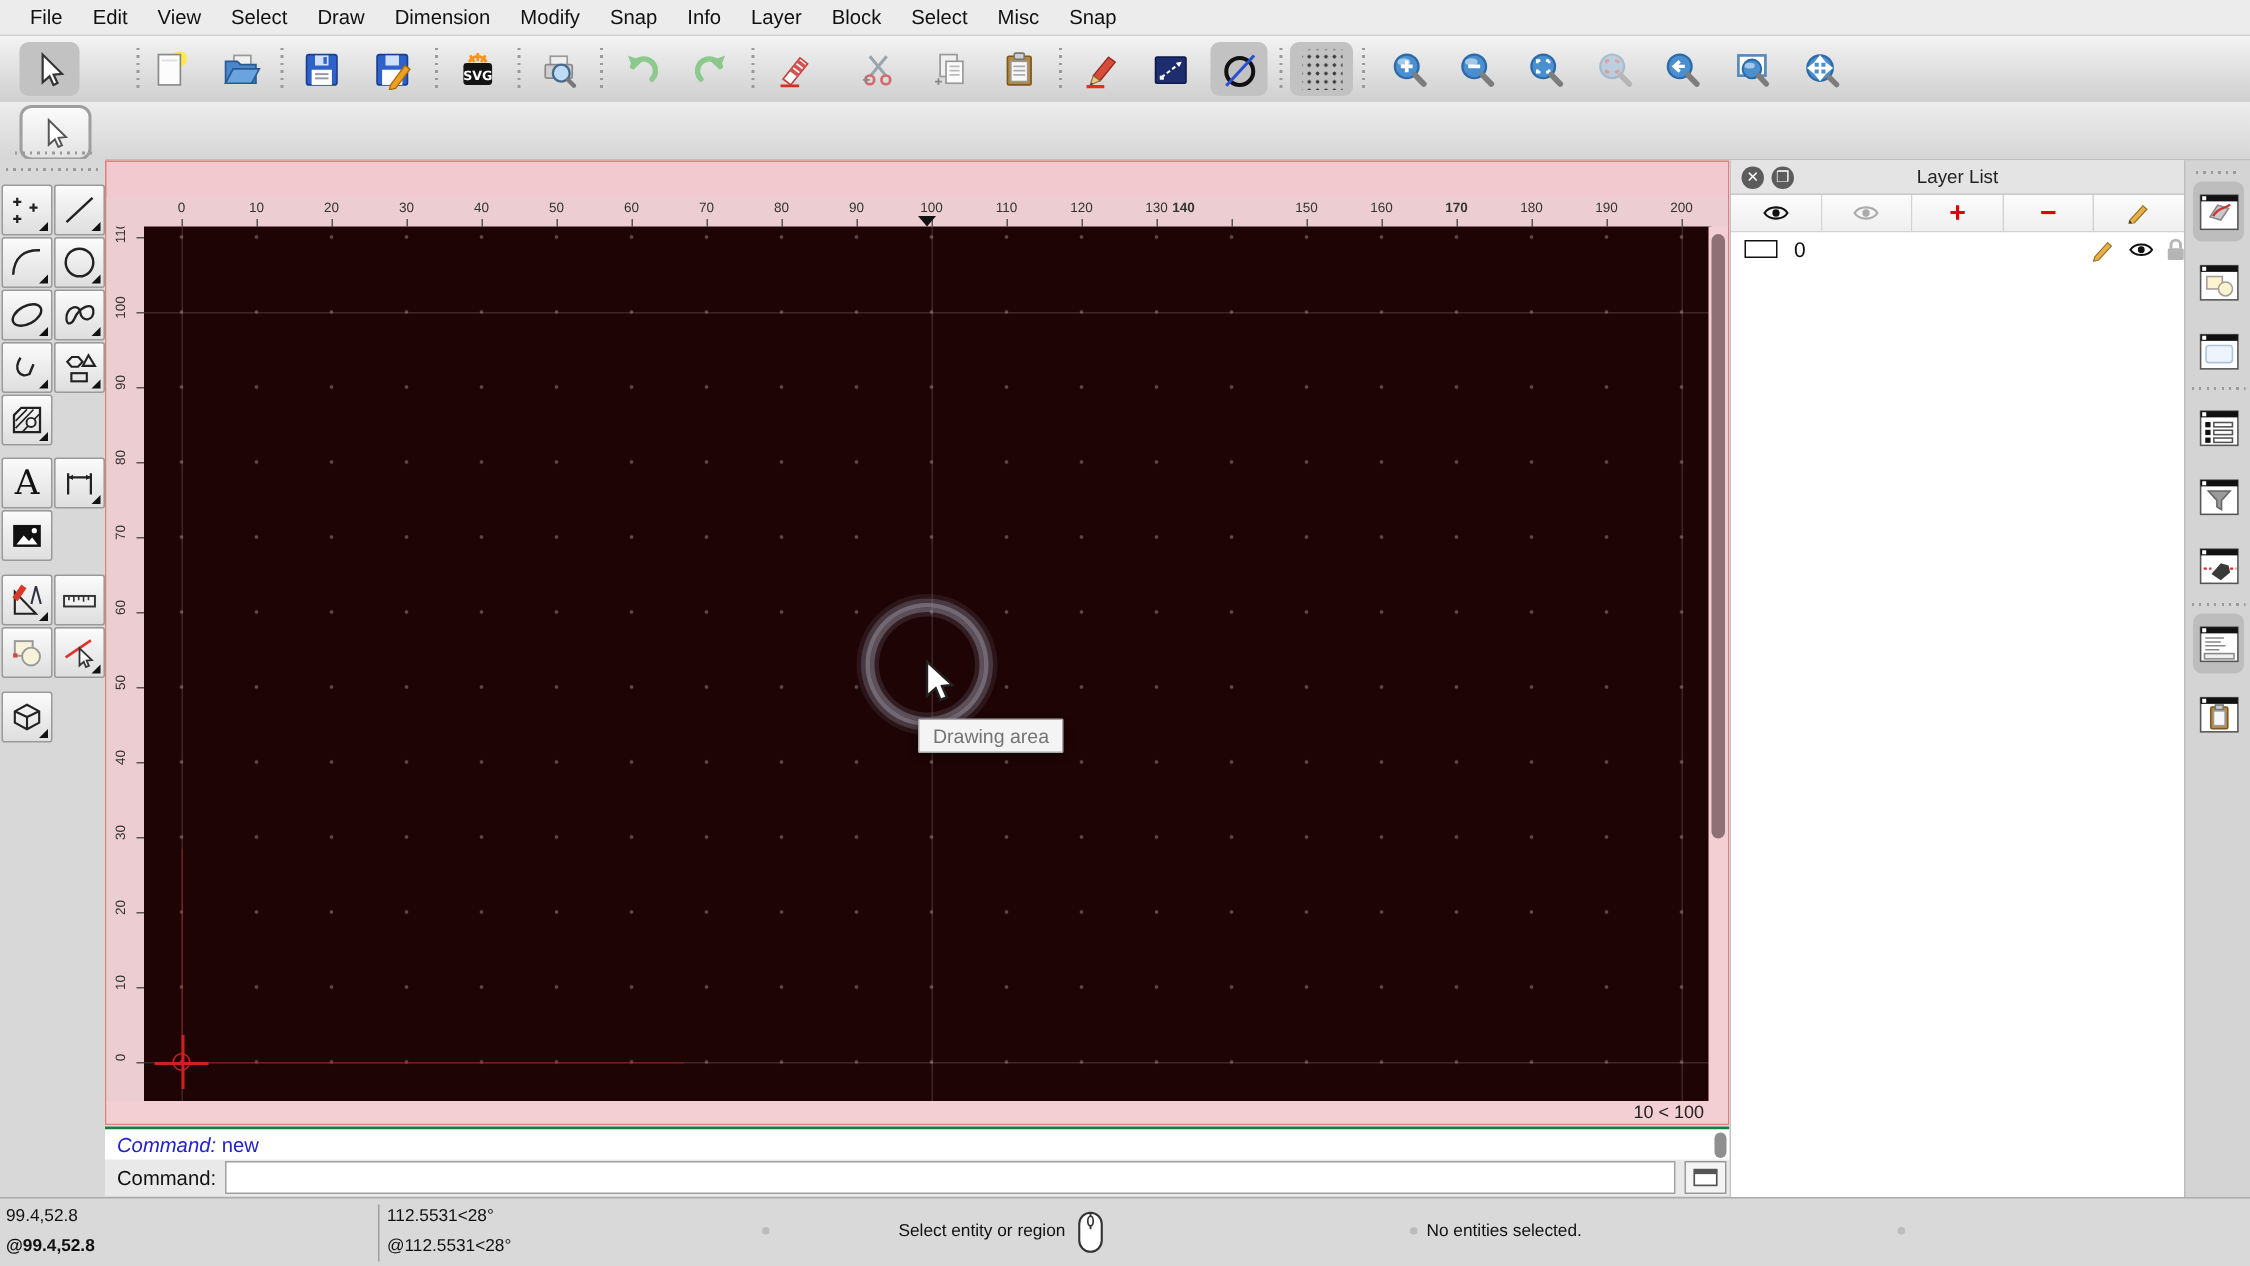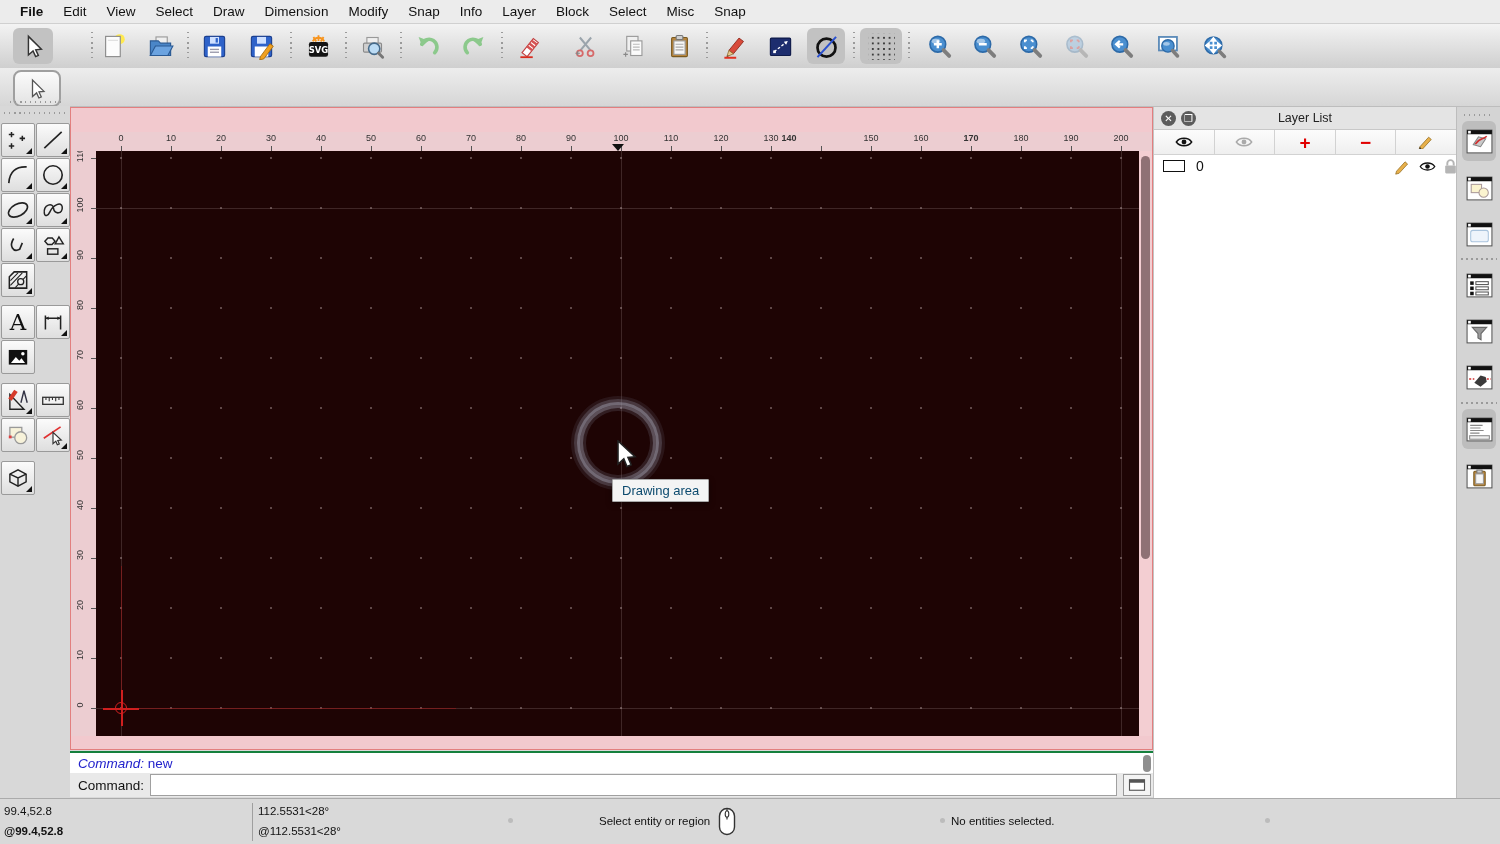--- a/index.html
+++ b/index.html
@@ -1,21 +1,21 @@
 <!DOCTYPE html>
 <html><head>
 <meta charset="utf-8">
 <style>
   html,body{margin:0;padding:0;}
   body{width:1500px;height:844px;position:relative;font-family:"Liberation Sans","DejaVu Sans",sans-serif;background:#d9d9d9;overflow:hidden;-webkit-font-smoothing:antialiased;}
   .abs{position:absolute;}
   
   #menubar{position:absolute;left:0;top:0;width:1500px;height:24px;background:#ececec;border-bottom:1px solid #d0d0d0;display:flex;align-items:center;padding-left:10px;box-sizing:border-box;}
   .menu-item{font-size:13.5px;color:#111;padding:0 10px;cursor:default;}
-  .menu-item:first-child{font-weight:bold;}
+  .menu-item:first-child{font-weight:normal;}
   
   #toolbar{position:absolute;left:0;top:24px;width:1500px;height:44px;background:linear-gradient(#f3f3f3,#cfcfcf);border-bottom:1px solid #b5b5b5;}
   .tbtn{position:absolute;top:4px;width:38px;height:36px;display:flex;align-items:center;justify-content:center;border-radius:6px;}
   .tbtn.sel{background:#c2c2c2;}
   .tbtn svg{width:27px;height:27px;}
   .vsep{position:absolute;top:8px;width:2px;height:28px;background-image:repeating-linear-gradient(to bottom,#9a9a9a 0 1.5px,transparent 1.5px 5px);}
   
   #toolbar2{position:absolute;left:0;top:68px;width:1500px;height:38px;background:linear-gradient(#ededed,#d6d6d6);border-bottom:1px solid #bdbdbd;}
   #left-select{position:absolute;left:13px;top:2px;width:44px;height:33px;border:2px solid #9f9f9f;border-radius:8px;background:linear-gradient(#fbfbfb,#e3e3e3);display:flex;align-items:center;justify-content:center;}
   .hsep{position:absolute;height:2px;background-image:repeating-linear-gradient(to right,#9a9a9a 0 1.5px,transparent 1.5px 5px);}
@@ -37,21 +37,21 @@
   .vtick{position:absolute;right:0;width:5px;height:1px;background:#555;}
   #canvas{position:absolute;left:25px;top:43px;width:1045px;height:585px;background-color:#1e0404;background-image:radial-gradient(circle,rgba(195,175,175,.40) 1px,transparent 1.5px);background-size:50px 50px;background-position:0 -18px;overflow:hidden;}
   .mgv{position:absolute;top:0;width:1px;height:100%;background:rgba(165,140,140,.25);}
   .mgh{position:absolute;left:0;height:1px;width:100%;background:rgba(165,140,140,.25);}
   .axis{position:absolute;background:rgba(160,25,25,.55);}
   #origin{position:absolute;left:19px;top:551px;width:12px;height:12px;border:1.5px solid #cf1f1f;border-radius:50%;box-sizing:border-box;}
   .ocross{position:absolute;background:#cf1f1f;}
   #hl-ring{position:absolute;left:484px;top:254px;width:76px;height:76px;border-radius:50%;
      box-shadow:0 0 0 3px rgba(165,165,180,.45),0 0 0 6px rgba(140,140,155,.30),0 0 0 9px rgba(115,115,130,.16),
      inset 0 0 0 3px rgba(160,160,175,.38),inset 0 0 0 6px rgba(125,125,140,.22);}
-  #tooltip{position:absolute;left:516px;top:328px;padding:3px 9px;background:#f4f4f4;border:1px solid #a8a8a8;border-radius:1px;font-size:13px;color:#0c4a6e;box-shadow:0 2px 6px rgba(0,0,0,.35);white-space:nowrap;}
+  #tooltip{position:absolute;left:516px;top:328px;padding:3px 9px;background:#f4f4f4;border:1px solid #a8a8a8;border-radius:1px;font-size:13px;color:#737373;box-shadow:0 2px 6px rgba(0,0,0,.35);white-space:nowrap;}
   #vscroll{position:absolute;right:0;top:43px;width:13px;height:585px;background:#f3ced2;}
   #vscroll .thumb{position:absolute;left:2px;top:5px;width:9px;height:403px;background:#8f7175;border-radius:5px;}
   #mdi-bottom{position:absolute;left:0;bottom:0;width:100%;height:15px;background:#f3ced2;}
   #grid-status{position:absolute;right:16px;top:0;font-size:12px;color:#222;}
   
   #cmd{position:absolute;left:70px;top:751px;width:1083px;height:46px;background:#fff;border-top:2px solid #15803d;box-sizing:border-box;}
   #cmd-history{position:absolute;left:0;top:0;width:100%;height:22px;background:#fff;border-bottom:1px solid #cfcfcf;box-sizing:border-box;}
   #cmd-history .txt{position:absolute;left:8px;top:3px;font-size:13.5px;color:#2222cc;}
   #cmd-history .txt .lbl{font-style:italic;}
   #cmd-hthumb{position:absolute;right:2px;top:2px;width:8px;height:17px;background:#8f8f8f;border-radius:4px;}
@@ -517,20 +517,23 @@
     <div id="hl-ring"></div>
     <div id="tooltip">Drawing area</div>
     <svg class="abs" style="left:519px;top:289px;" width="24" height="34" viewBox="0 0 24 34">
         <path d="M3 1 L3 24 L8.8 18.8 L12 26.5 L16.2 24.8 L13 17.4 L20 16.7 Z" fill="#fff" stroke="#222" stroke-width="1.6"></path>
       </svg>
   </div>
 
   <div id="vscroll">
       <div class="thumb"></div>
     </div>
+  <div id="mdi-bottom">
+    <span id="grid-status">10 &lt; 100</span>
+  </div>
 </div>
 
 <div id="cmd">
   <div id="cmd-history">
     <div class="txt"><span class="lbl">Command:</span> <span>new</span></div>
     <div id="cmd-hthumb"></div>
   </div>
   <div id="cmd-row">
     <span class="lbl">Command:</span>
     <input id="cmd-input" type="text" value="" style="">

